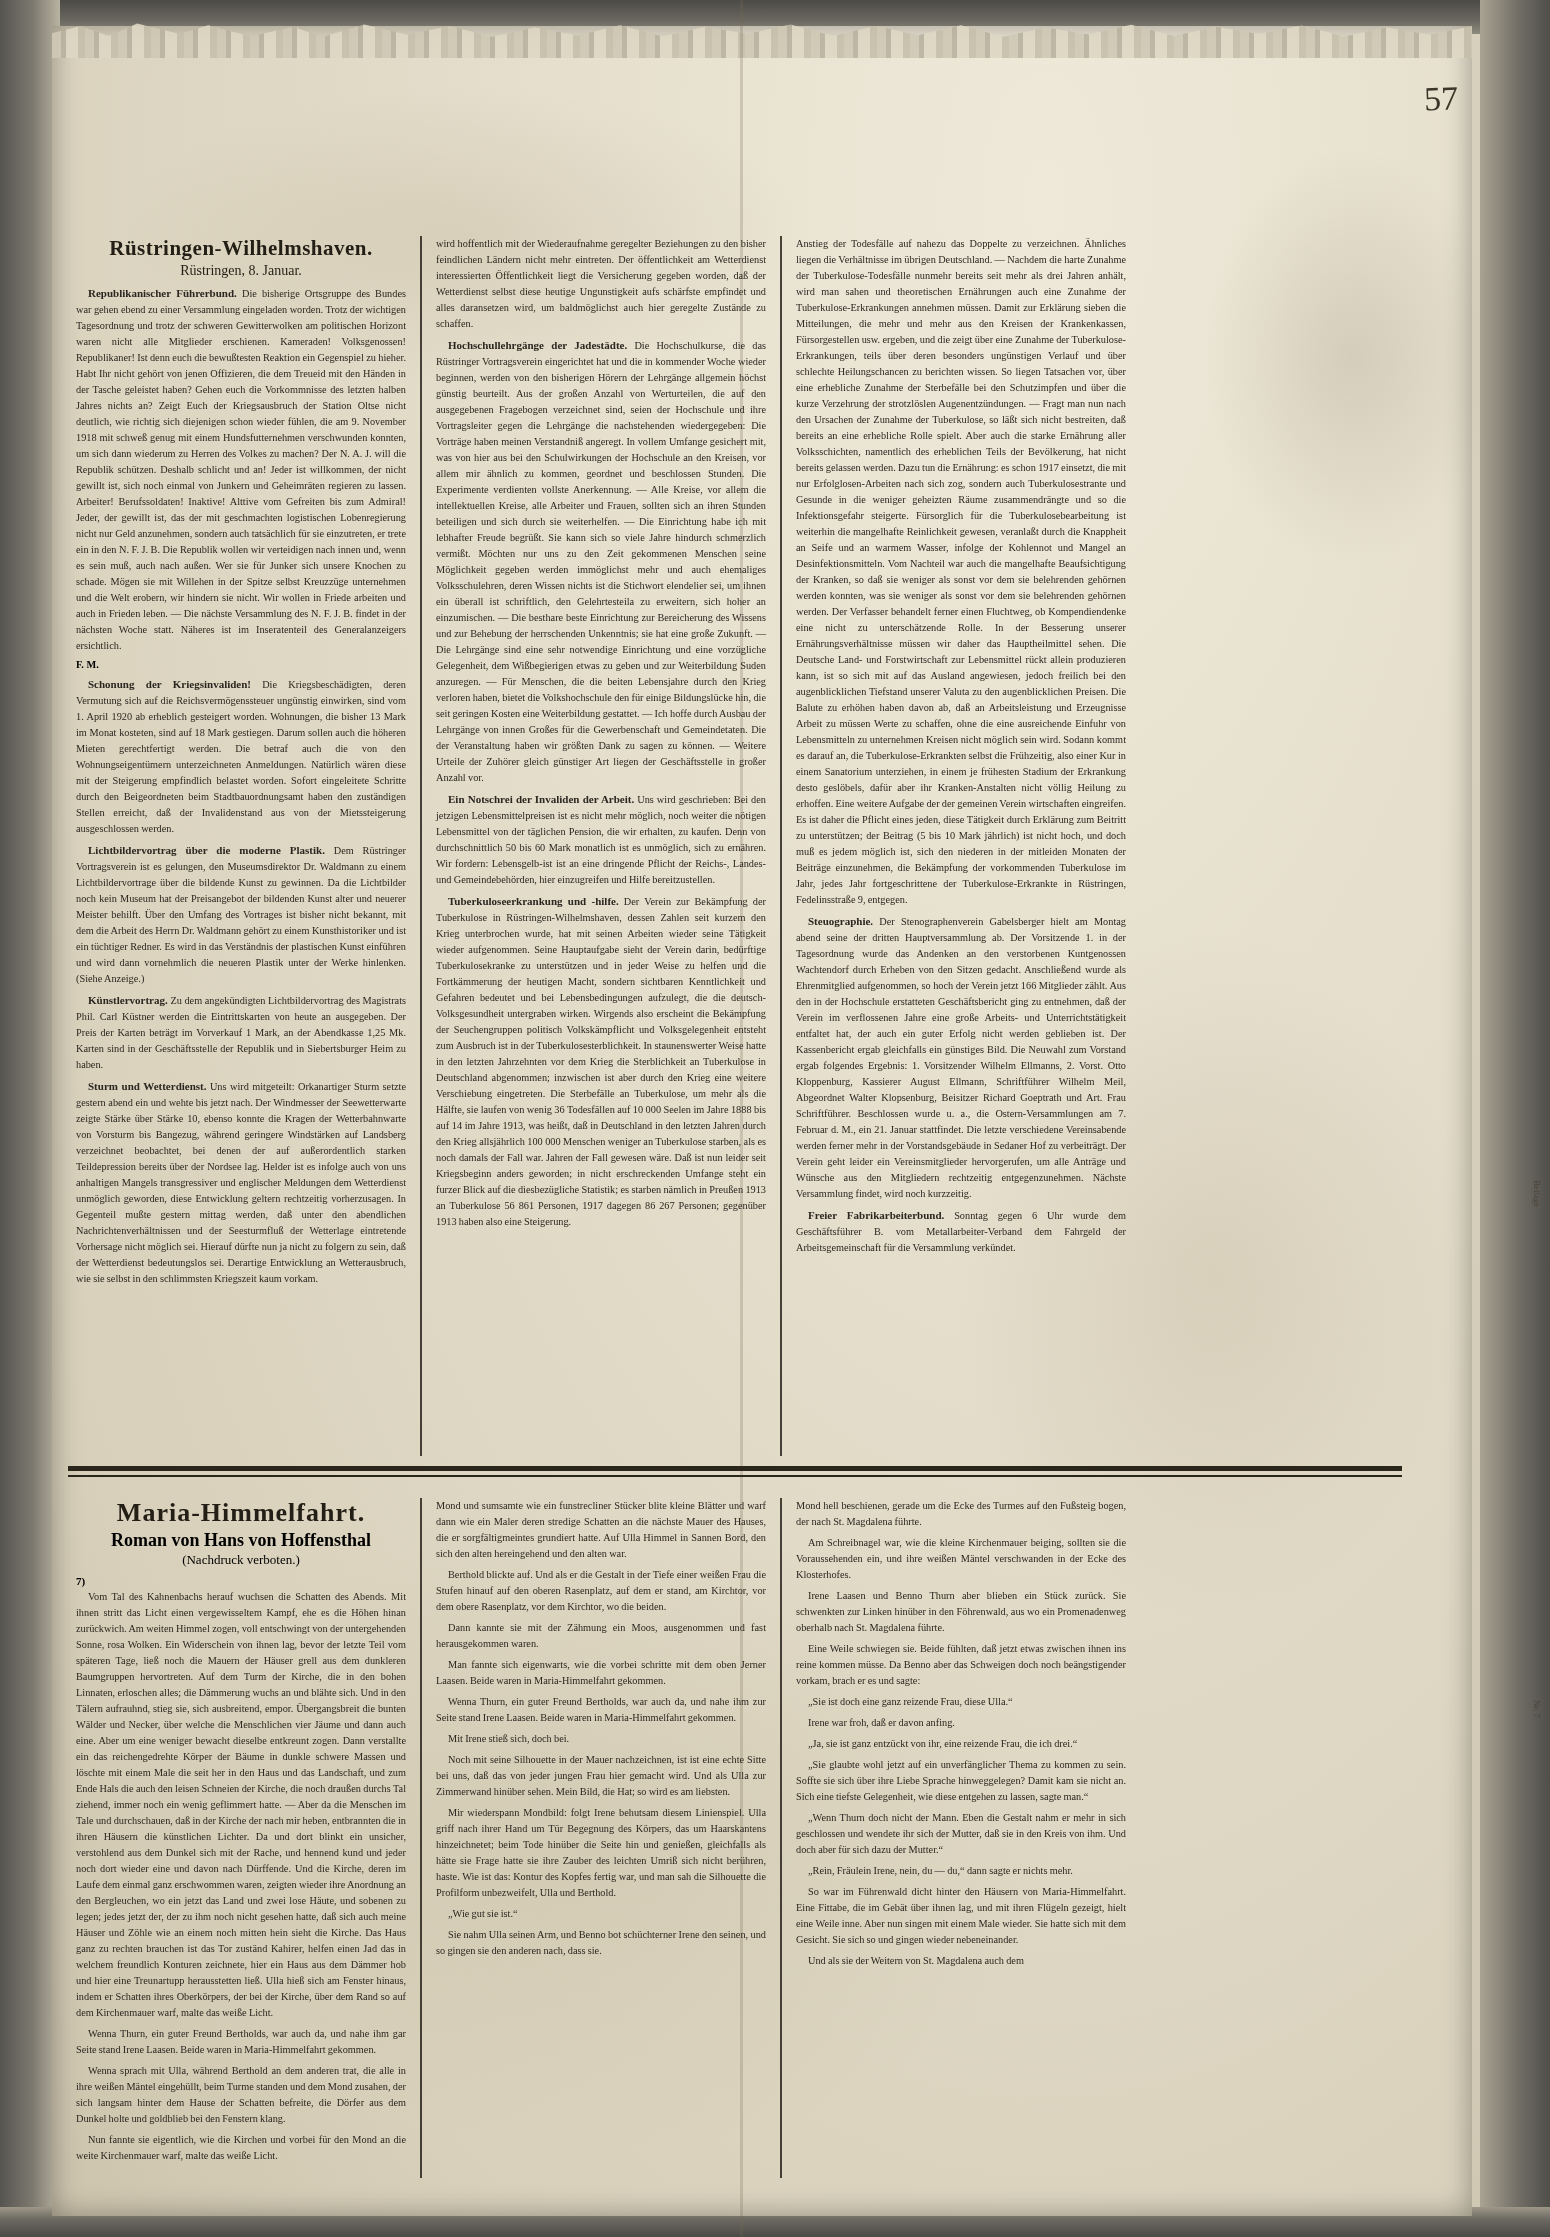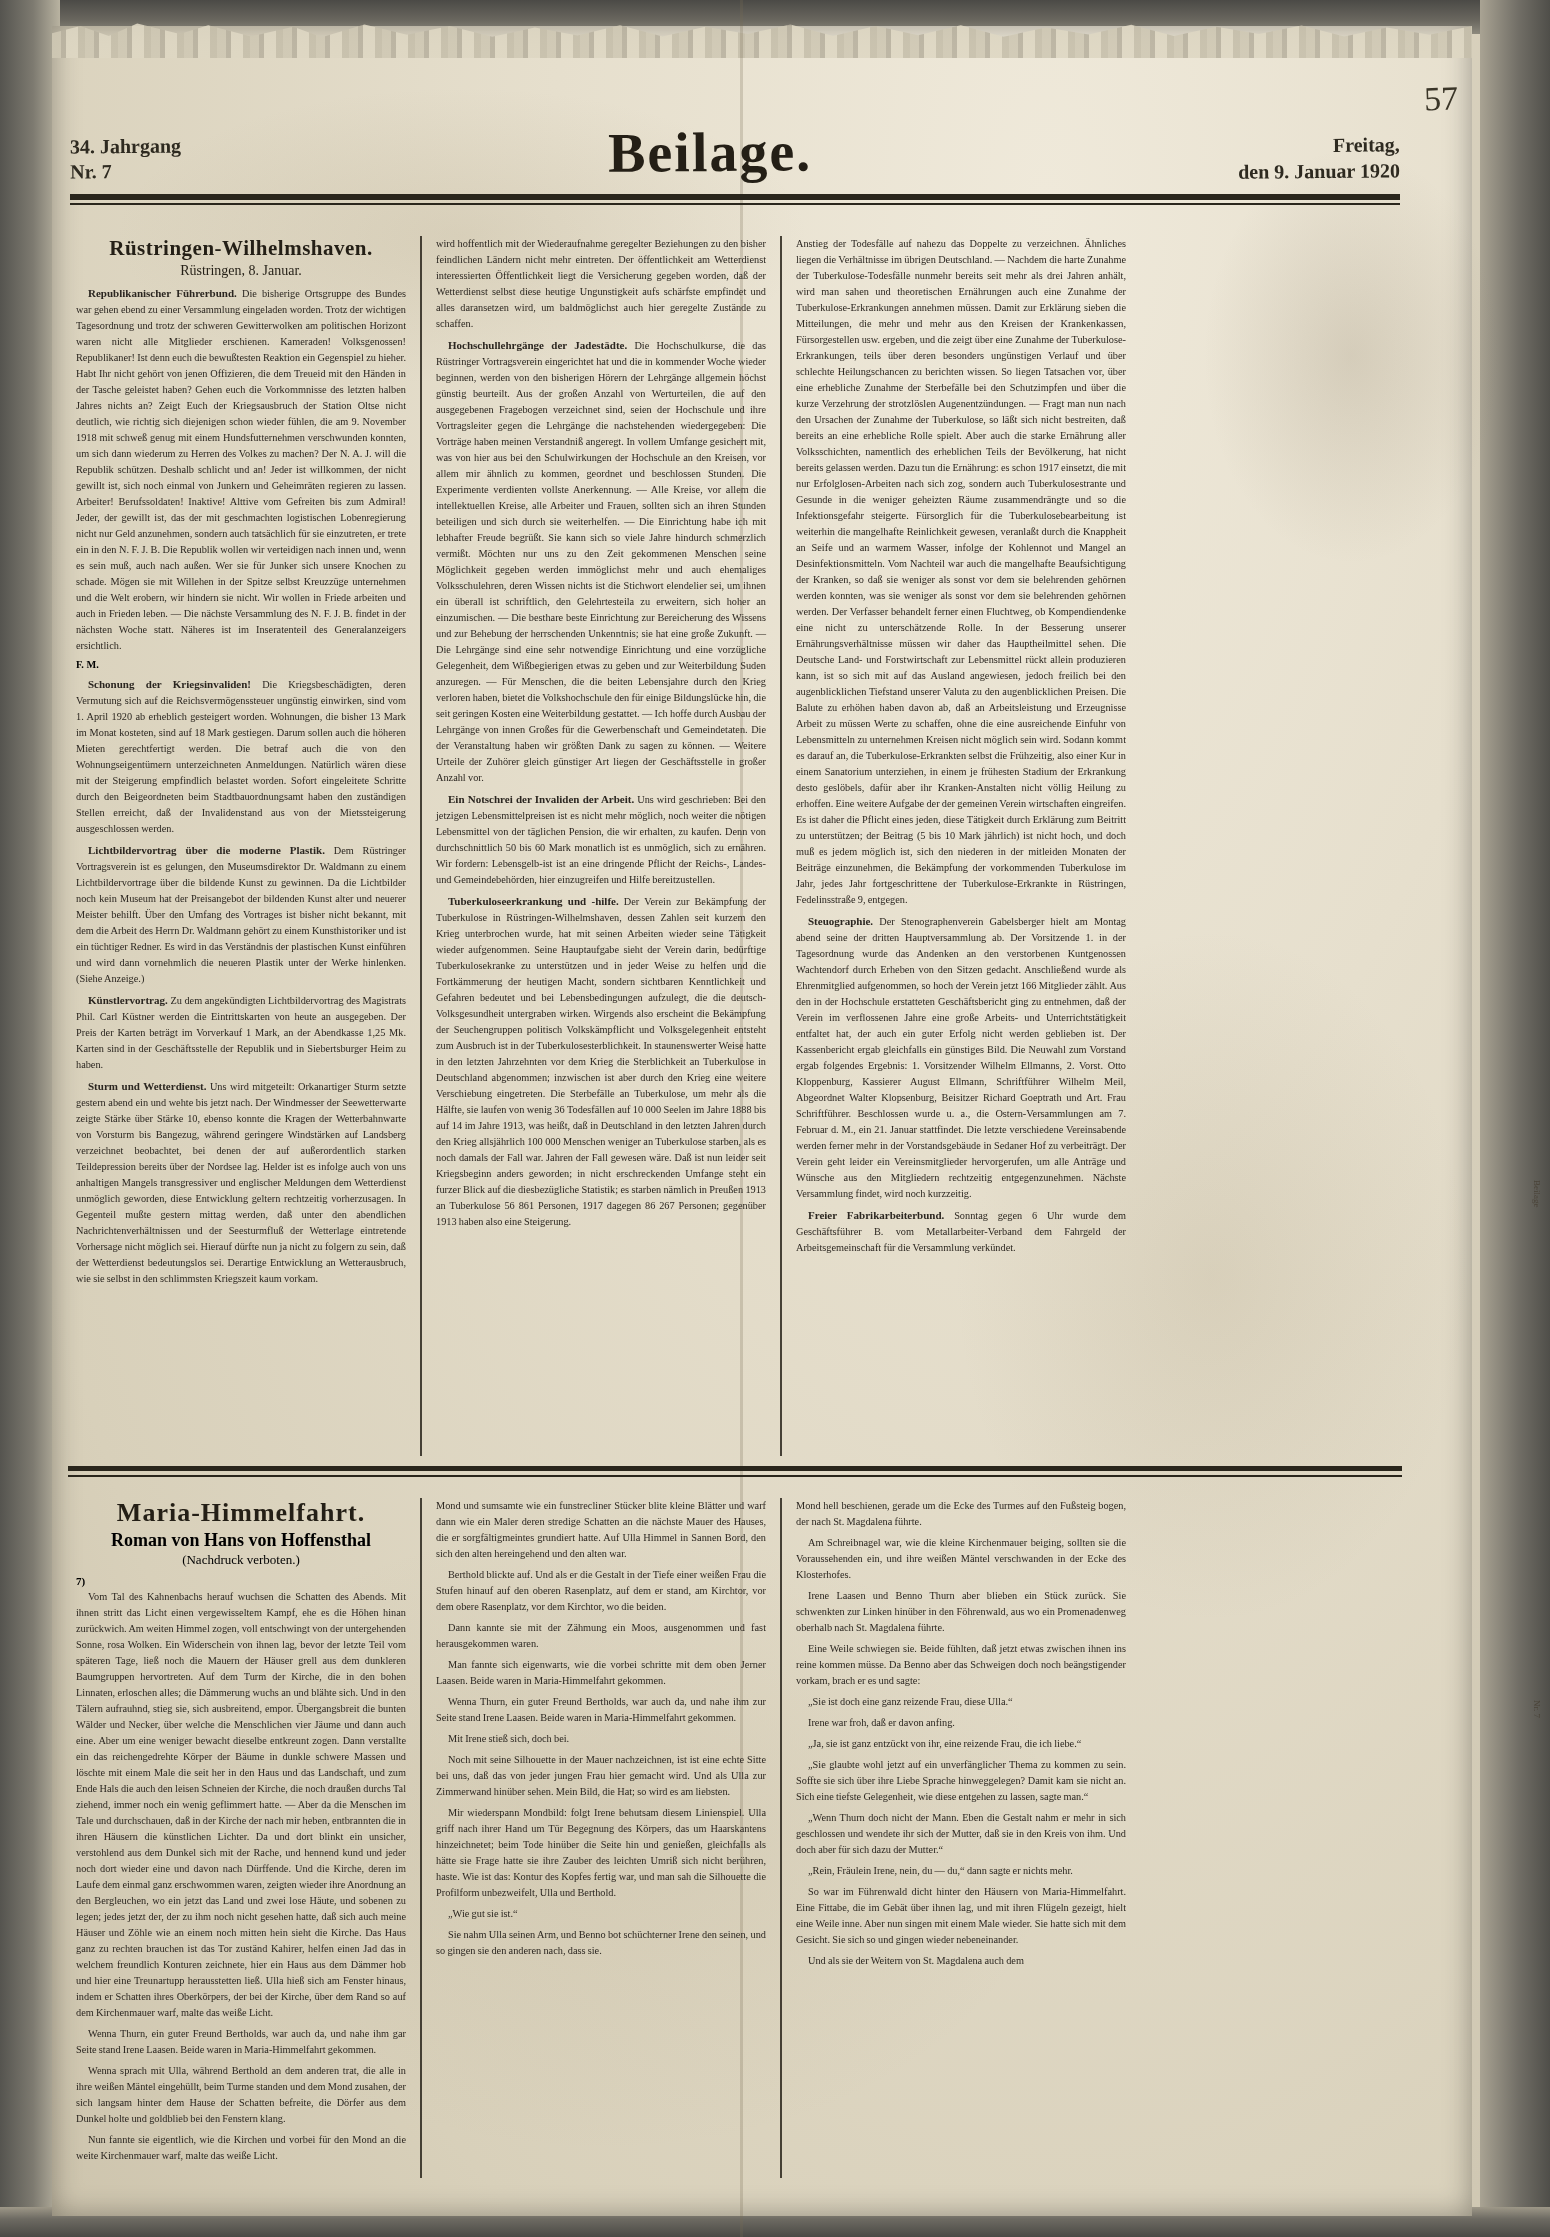--- a/index.html
+++ b/index.html
@@ -92,35 +92,20 @@
     <div class="blotch" id="b1"></div>
     <div class="blotch" id="b2"></div>
     <div class="blotch" id="b3"></div>
     <div class="blotch" id="b4"></div>
   </div>
   <div id="torn"></div>
   <div class="fold" id="fold1"></div>
 
   <div id="pagenum">57</div>
 
-  <div id="header">
-    <div class="hdr-row">
-      <div id="jahrgang">
-        <div>34. Jahrgang</div>
-        <div>Nr. 7</div>
-      </div>
-      <div id="beilage">Beilage.</div>
-      <div id="datum">
-        <div>Freitag,</div>
-        <div>den 9. Januar 1920</div>
-      </div>
-    </div>
-    <div class="rule-thick"></div>
-    <div class="rule-thin"></div>
-  </div>
 
   <div id="body">
 
     <div class="col">
       <h2 class="sec">Rüstringen-Wilhelmshaven.</h2>
       <h3 class="sub">Rüstringen, 8. Januar.</h3>
 
       <p class="txt"><span class="lead small-head">Republikanischer Führerbund.</span> <span>Die bisherige Ortsgruppe des Bundes war gehen ebend zu einer Versammlung eingeladen worden. Trotz der wichtigen Tagesordnung und trotz der schweren Gewitterwolken am politischen Horizont waren nicht alle Mitglieder erschienen. Kameraden! Volksgenossen! Republikaner! Ist denn euch die bewußtesten Reaktion ein Gegenspiel zu hieher. Habt Ihr nicht gehört von jenen Offizieren, die dem Treueid mit den Händen in der Tasche geleistet haben? Gehen euch die Vorkommnisse des letzten halben Jahres nichts an? Zeigt Euch der Kriegsausbruch der Station Oltse nicht deutlich, wie richtig sich diejenigen schon wieder fühlen, die am 9. November 1918 mit schweß genug mit einem Hundsfutternehmen verschwunden konnten, um sich dann wiederum zu Herren des Volkes zu machen? Der N. A. J. will die Republik schützen. Deshalb schlicht und an! Jeder ist willkommen, der nicht gewillt ist, sich noch einmal von Junkern und Geheimräten regieren zu lassen. Arbeiter! Berufssoldaten! Inaktive! Alttive vom Gefreiten bis zum Admiral! Jeder, der gewillt ist, das der mit geschmachten logistischen Lobenregierung nicht nur Geld anzunehmen, sondern auch tatsächlich für sie einzutreten, er trete ein in den N. F. J. B. Die Republik wollen wir verteidigen nach innen und, wenn es sein muß, auch nach außen. Wer sie für Junker sich unsere Knochen zu schade. Mögen sie mit Willehen in der Spitze selbst Kreuzzüge unternehmen und die Welt erobern, wir hindern sie nicht. Wir wollen in Friede arbeiten und auch in Frieden leben. — Die nächste Versammlung des N. F. J. B. findet in der nächsten Woche statt. Näheres ist im Inseratenteil des Generalanzeigers ersichtlich.</span></p>
       <p class="sig">F. M.</p>
 
@@ -190,21 +175,21 @@
 
     <div class="vsep"></div>
 
     <div class="col">
       <p class="txt noind">Mond hell beschienen, gerade um die Ecke des Turmes auf den Fußsteig bogen, der nach St. Magdalena führte.</p>
       <p class="txt">Am Schreibnagel war, wie die kleine Kirchenmauer beiging, sollten sie die Voraussehenden ein, und ihre weißen Mäntel verschwanden in der Ecke des Klosterhofes.</p>
       <p class="txt">Irene Laasen und Benno Thurn aber blieben ein Stück zurück. Sie schwenkten zur Linken hinüber in den Föhrenwald, aus wo ein Promenadenweg oberhalb nach St. Magdalena führte.</p>
       <p class="txt">Eine Weile schwiegen sie. Beide fühlten, daß jetzt etwas zwischen ihnen ins reine kommen müsse. Da Benno aber das Schweigen doch noch beängstigender vorkam, brach er es und sagte:</p>
       <p class="txt">„Sie ist doch eine ganz reizende Frau, diese Ulla.“</p>
       <p class="txt">Irene war froh, daß er davon anfing.</p>
-      <p class="txt">„Ja, sie ist ganz entzückt von ihr, eine reizende Frau, die ich liebe.“</p>
+      <p class="txt">„Ja, sie ist ganz entzückt von ihr, eine reizende Frau, die ich drei.“</p>
       <p class="txt">„Sie glaubte wohl jetzt auf ein unverfänglicher Thema zu kommen zu sein. Soffte sie sich über ihre Liebe Sprache hinweggelegen? Damit kam sie nicht an. Sich eine tiefste Gelegenheit, wie diese entgehen zu lassen, sagte man.“</p>
       <p class="txt">„Wenn Thurn doch nicht der Mann. Eben die Gestalt nahm er mehr in sich geschlossen und wendete ihr sich der Mutter, daß sie in den Kreis von ihm. Und doch aber für sich dazu der Mutter.“</p>
       <p class="txt">„Rein, Fräulein Irene, nein, du — du,“ dann sagte er nichts mehr.</p>
       <p class="txt">So war im Führenwald dicht hinter den Häusern von Maria-Himmelfahrt. Eine Fittabe, die im Gebät über ihnen lag, und mit ihren Flügeln gezeigt, hielt eine Weile inne. Aber nun singen mit einem Male wieder. Sie hatte sich mit dem Gesicht. Sie sich so und gingen wieder nebeneinander.</p>
       <p class="txt">Und als sie der Weitern von St. Magdalena auch dem</p>
       <p class="txt"></p>
     </div>
   </div>
 
   <div class="marg" id="marg1">Beilage</div>

